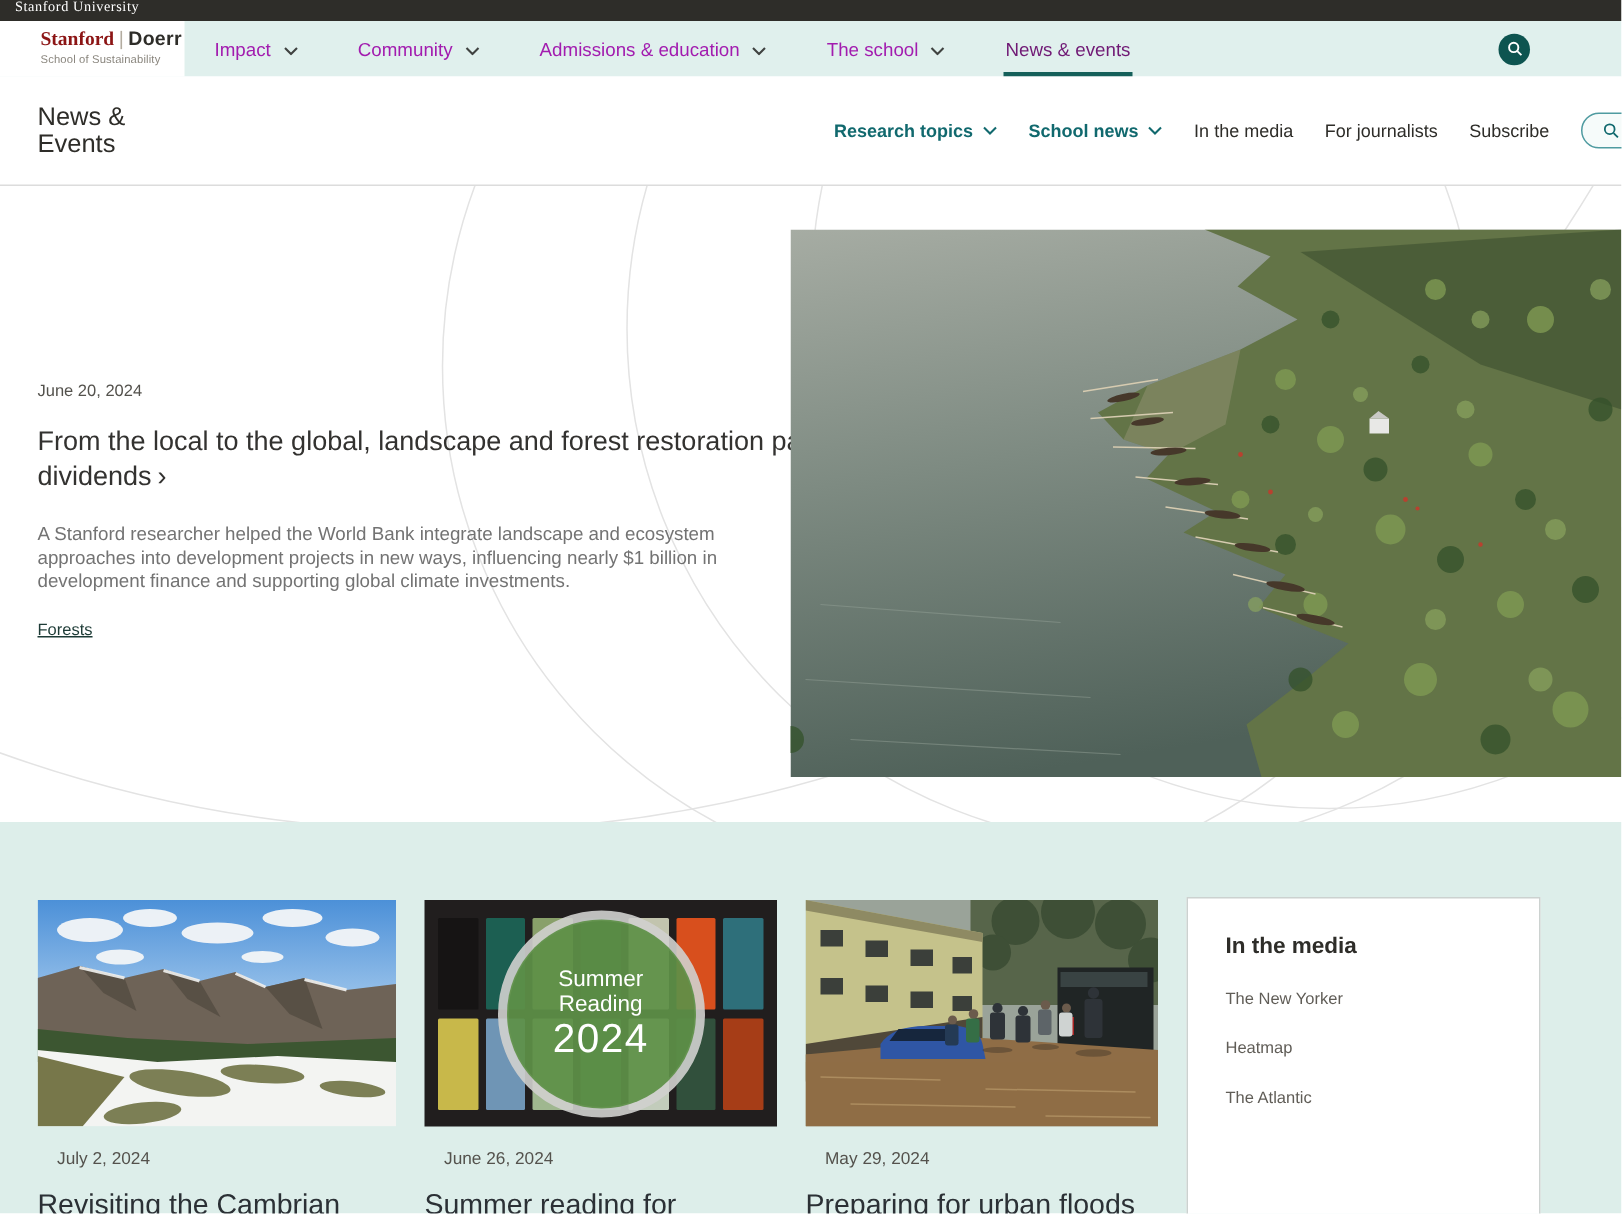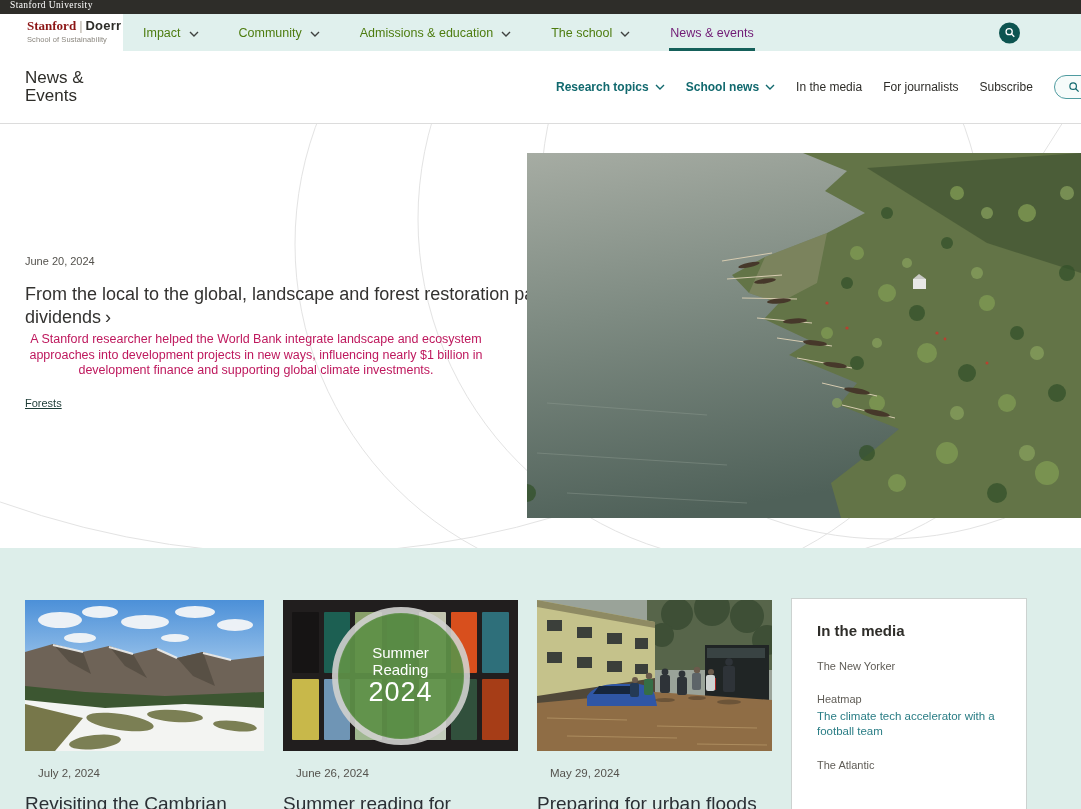--- a/index.html
+++ b/index.html
@@ -13,21 +13,21 @@
 
   
   .navbar { height:37px; background:#e0f0ed; display:flex; position:relative; }
   .logo-box { width:123px; height:37px; background:#fff; padding:4px 0 0 27px; flex:0 0 auto; }
   .logo-line1 { font-size:13px; white-space:nowrap; }
   .logo-stanford { font-family:"Liberation Serif","DejaVu Serif",serif; font-weight:bold; color:#8c1515; }
   .logo-sep { color:#b3aca0; margin:0 3px; font-weight:400; }
   .logo-doerr { color:#2e2d29; font-weight:600; letter-spacing:.2px; }
   .logo-sub { font-size:7.5px; color:#8a867e; margin-top:1px; letter-spacing:.1px; }
   .nav-items { display:flex; height:100%; margin-left:0; }
-  .nav-item { display:flex; align-items:center; gap:8px; padding:0 20px; font-size:12.5px; color:#4d7c0f; position:relative; height:100%; }
+  .nav-item { display:flex; align-items:center; gap:8px; padding:0 20px; font-size:12.5px; color:#a21caf; position:relative; height:100%; }
   .nav-item svg { margin-top:2px; }
   .nav-item.active { color:#701a75; }
   .nav-item.active::after { content:""; position:absolute; left:19px; right:19px; bottom:0; height:3px; background:#15605a; }
   .search-btn { position:absolute; right:61px; top:50%; transform:translateY(-50%); width:21px; height:21px;
     border-radius:50%; background:#0d5450; border:none; display:flex; align-items:center; justify-content:center; cursor:pointer; }
 
   
   .subheader { height:73px; background:#fff; border-bottom:1px solid #dcdcdc; position:relative; }
   .page-title { position:absolute; left:25px; top:18px; font-size:17px; line-height:17.5px; font-weight:500; color:#2e2d29; }
   .subnav { position:absolute; left:556px; top:0; bottom:0; display:flex; align-items:center; gap:21px; white-space:nowrap; }
@@ -36,21 +36,21 @@
   .search-pill { display:flex; align-items:center; gap:7px; border:1.5px solid #4f9ba0; border-radius:13px;
     padding:5px 13px; background:#f6fbfa; color:#11696e; font-size:11.5px; }
 
   
   .hero { position:relative; height:424px; background:#fff; overflow:hidden; }
   .decor { position:absolute; inset:0; }
   .hero-text { position:absolute; left:25px; top:131px; width:556px; }
   .hero-date { font-size:11px; color:#54524d; }
   .hero-title { margin-top:16px; font-size:18px; line-height:23px; font-weight:400; color:#333230; width:556px; display:block; }
   .hero-chevron { color:#333230; margin-left:4px; }
-  .hero-excerpt { margin-top:3px; font-size:12.5px; line-height:15.5px; color:#be185d; width:462px;text-align:center; }
+  .hero-excerpt { margin-top:20px; font-size:12.5px; line-height:15.5px; color:#737373; width:462px; }
   .hero-tag { display:inline-block; margin-top:18px; font-size:11px; color:#1d3b36; text-decoration:underline; }
   .hero-image { position:absolute; right:0; top:29px; width:554px; height:365px; }
 
   
   .bottom { height:261px; background:#ddeeea; padding:52px 0 0 25px; display:grid;
     grid-template-columns:239px 235px 235px 236px; gap:19px; align-items:start; }
   .card-figure { height:151px; overflow:hidden; cursor:pointer; }
   .card-figure svg { display:block; }
   .card-date { margin-top:16px; font-size:11.5px; color:#54524d;margin-left:13px; }
   .card-title { margin-top:13px; font-size:19px; line-height:24px; font-weight:400; color:#2b3035; display:block; }
@@ -413,21 +413,20 @@
     <a class="card-title">Preparing for urban floods with</a>
   </article>
 
   <aside class="media-panel">
     <h3 class="media-title">In the media</h3>
     <div class="media-item">
       <div class="media-source">The New Yorker</div>
     </div>
     <div class="media-item">
       <div class="media-source">Heatmap</div>
-      <a class="media-link">The climate tech accelerator with a football team</a>
     </div>
     <div class="media-item">
       <div class="media-source">The Atlantic</div>
 
     </div>
   </aside>
 
 </section>
 
 </body></html>

